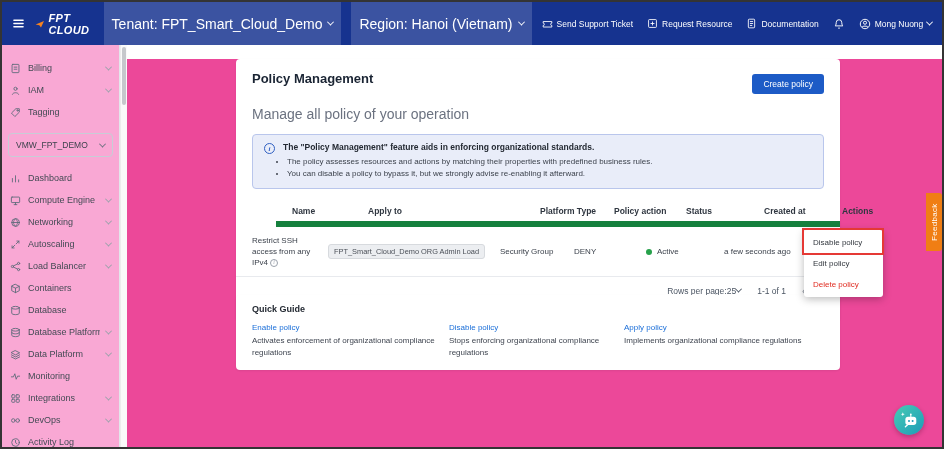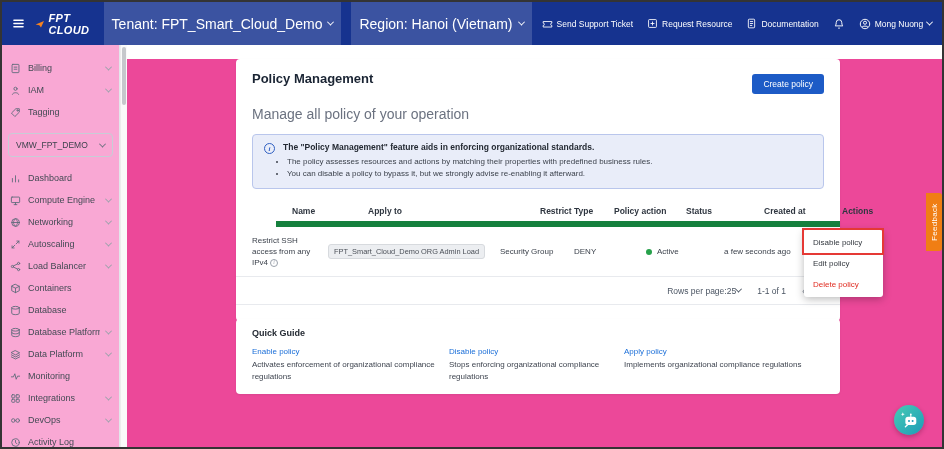--- a/index.html
+++ b/index.html
@@ -58,21 +58,21 @@
   .status-cell { display:flex; align-items:center; gap:5px; }
   .dot { width:6px; height:6px; border-radius:50%; background:#27a14b; flex:none; }
   .kebab { font-size:11px; color:#5f6b7a; margin-left:10px; cursor:pointer; font-family:"DejaVu Sans",sans-serif; }
   .mini-info { display:inline-flex; width:8px; height:8px; border:1px solid #9aa1ab; border-radius:50%; color:#9aa1ab; font-size:5.5px; align-items:center; justify-content:center; vertical-align:middle; margin-left:2px; font-style:italic; font-family:"Liberation Serif",serif; }
 
   .pager { height:28px; display:flex; justify-content:flex-end; align-items:center; gap:16px; padding:0 14px; font-size:8.5px; color:#4b5563; border-bottom:1px solid #e8eaee; }
   .pager-group { display:flex; align-items:center; cursor:pointer; }
   .pg-arrow { font-size:12px; color:#9aa1ab; cursor:pointer; line-height:1; }
 
   
-  .card2 { left:109px; top:274px; width:604px; padding:9px 16px 12px; }
+  .card2 { left:109px; top:250px; width:604px; padding:9px 16px 12px; }
   .qg-title { font-size:9px; font-weight:bold; color:#242a33; }
   .qg-cols { display:flex; margin-top:9px; }
   .qg-col { padding-right:14px; }
   .qg-c1 { width:197px; } .qg-c2 { width:175px; } .qg-c3 { flex:1; }
   .qg-link { font-size:8px; color:#1a6ed8; cursor:pointer; }
   .qg-desc { font-size:8px; color:#3f4550; line-height:1.45; margin-top:3px; }
 
   
   .menu { position:absolute; left:677px; top:185px; width:79px; background:#fff; border-radius:3px; box-shadow:0 2px 8px rgba(0,0,0,.28); padding:2px 0; z-index:5; }
   .menu-item { padding:6px 9px; font-size:8px; color:#33383f; cursor:pointer; white-space:nowrap; }
@@ -334,21 +334,21 @@
             <ul>
               <li>The policy assesses resources and actions by matching their properties with predefined business rules.</li>
               <li>You can disable a policy to bypass it, but we strongly advise re-enabling it afterward.</li>
             </ul>
           </div>
         </div>
 
         <div class="thead">
           <div class="cell">Name</div>
           <div class="cell">Apply to</div>
-          <div class="cell">Restrict Type</div>
+          <div class="cell">Platform Type</div>
           <div class="cell">Policy action</div>
           <div class="cell">Status</div>
           <div class="cell">Created at</div>
           <div class="cell">Actions</div>
         </div>
 
         <div class="trow">
           <div class="cell name-cell">
             <span>Restrict SSH access from any IPv4</span><span class="mini-info">i</span>
           </div>

